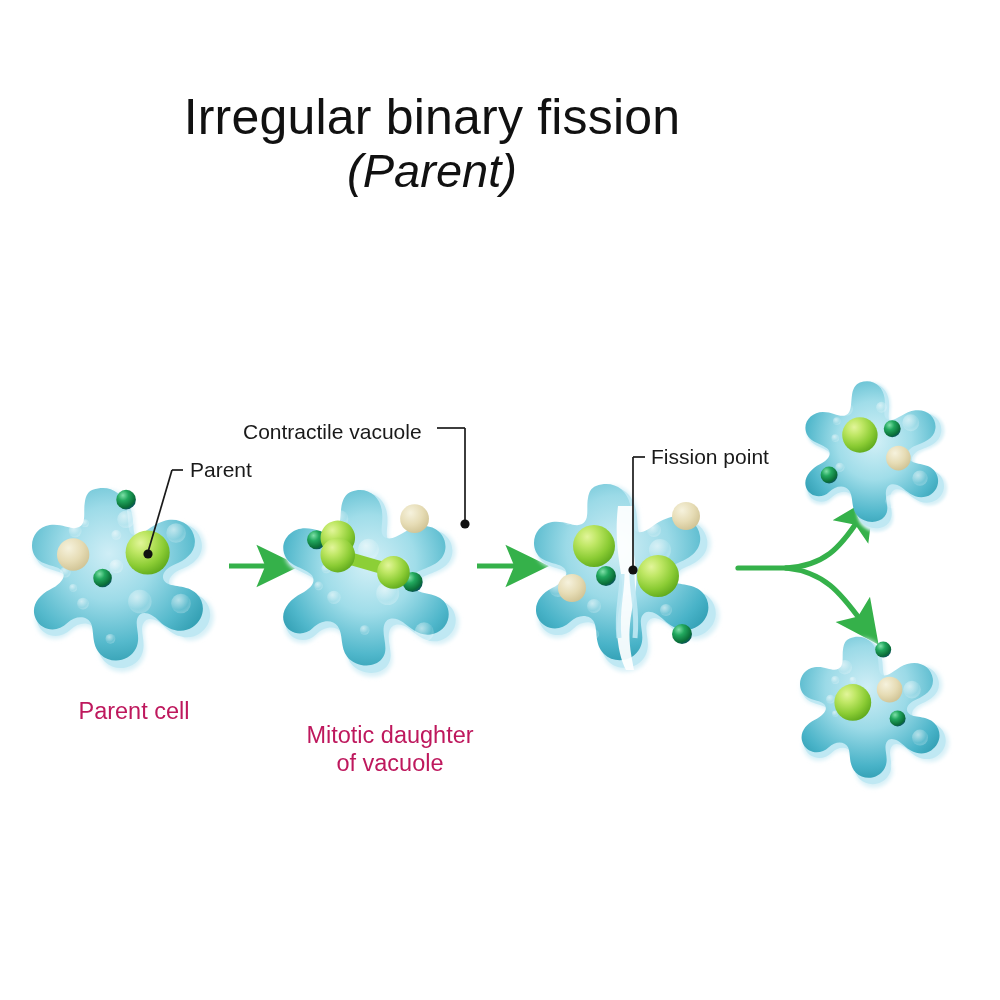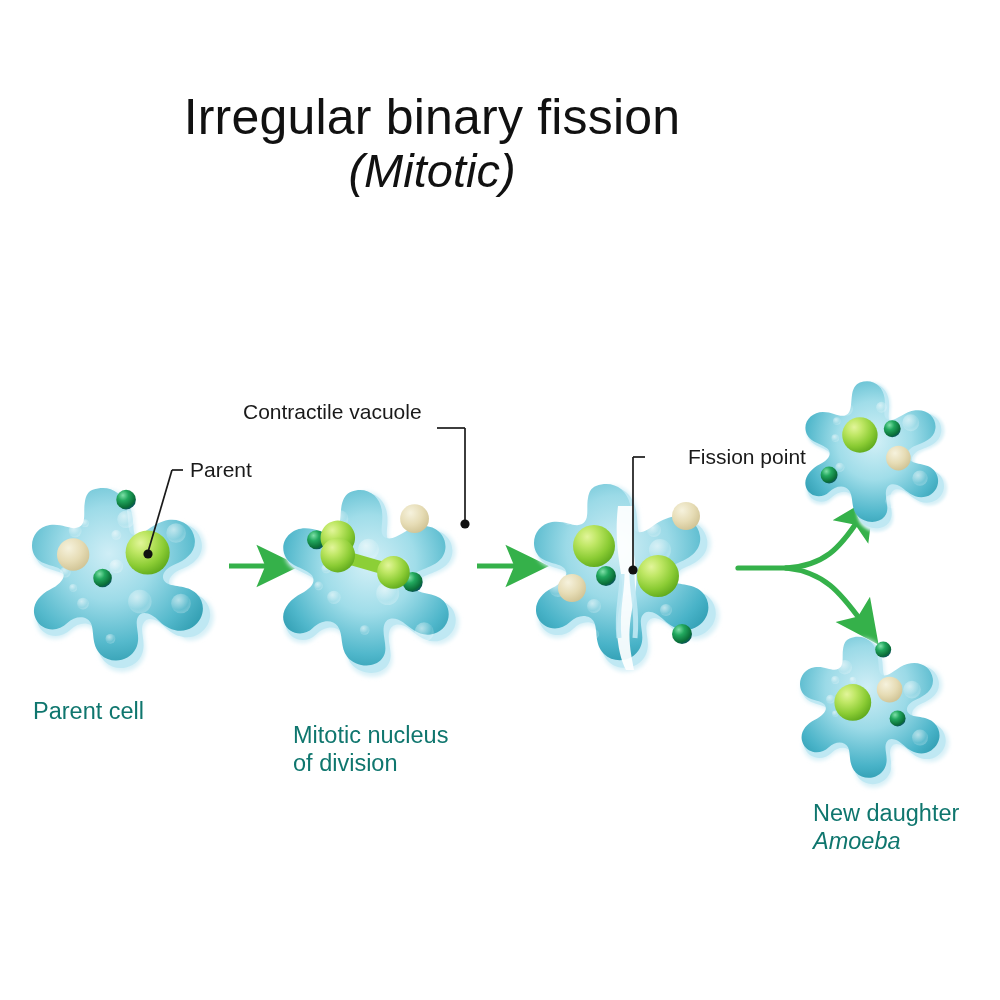--- a/index.html
+++ b/index.html
@@ -44,26 +44,25 @@
     margin-top: 4px;
   }
   .callout {
     position: absolute;
     color: #1a1a1a;
     font-size: 21px;
     white-space: nowrap;
   }
   .stage-label {
     position: absolute;
-    color: #0f766e;
+    color: #be185d;
     font-size: 23.5px;
-    text-align: left;
+    text-align: center;
     line-height: 1.18;
     white-space: nowrap;
-    padding-left: 33px;
   }
   .stage-label .ital {
     font-style: italic;
     display: block;
   }
   .stage-label .reg {
     display: block;
   }
   svg.layer {
     position: absolute;
@@ -73,21 +72,21 @@
     overflow: visible;
   }
 </style>
 </head>
 <body>
 
 <div id="stage">
 
   <div class="title-block">
     <span class="title-main">Irregular binary fission</span>
-    <span class="title-sub">(Mitotic)</span>
+    <span class="title-sub">(Parent)</span>
   </div>
 
   <svg class="layer" viewBox="0 0 1000 1000">
     <defs>
 
       <radialGradient id="cellGrad" cx="45%" cy="38%" r="72%">
         <stop offset="0%" stop-color="#cfeef6"></stop>
         <stop offset="38%" stop-color="#9ddbe8"></stop>
         <stop offset="72%" stop-color="#55b9cc"></stop>
         <stop offset="100%" stop-color="#2494a8"></stop>
@@ -319,34 +318,30 @@
     </g>
     <g>
       <path d="M645,457 L633,457" stroke="#1a1a1a" stroke-width="1.7" fill="none"></path>
       <path d="M633,457 L633,568" stroke="#1a1a1a" stroke-width="1.7" fill="none"></path>
       <circle cx="633" cy="570" r="4.6" fill="#111111"></circle>
     </g>
   </svg>
 
   <div class="callout" style="left:190px; top:458px;">Parent</div>
 
-  <div class="callout" style="left:243px; top:400px;">Contractile vacuole</div>
-
-  <div class="callout" style="left:651px; top:445px;margin-left:37px;">Fission point</div>
+  <div class="callout" style="left:243px; top:420px;">Contractile vacuole</div>
+
+  <div class="callout" style="left:651px; top:445px;">Fission point</div>
 
   <div class="stage-label" style="left:0px; top:698px; width:268px;">
     <span class="reg">Parent cell</span>
   </div>
 
   <div class="stage-label" style="left:260px; top:722px; width:260px;">
-    <span class="reg">Mitotic nucleus</span>
-    <span class="reg">of division</span>
+    <span class="reg">Mitotic daughter</span>
+    <span class="reg">of vacuole</span>
   </div>
 
   <div class="stage-label" style="left:528px; top:755px; width:224px;">
   </div>
 
-  <div class="stage-label" style="left:780px; top:800px; width:220px;">
-    <span class="reg">New daughter</span>
-    <span class="ital">Amoeba</span>
-  </div>
 
 </div>
 
 </body></html>

